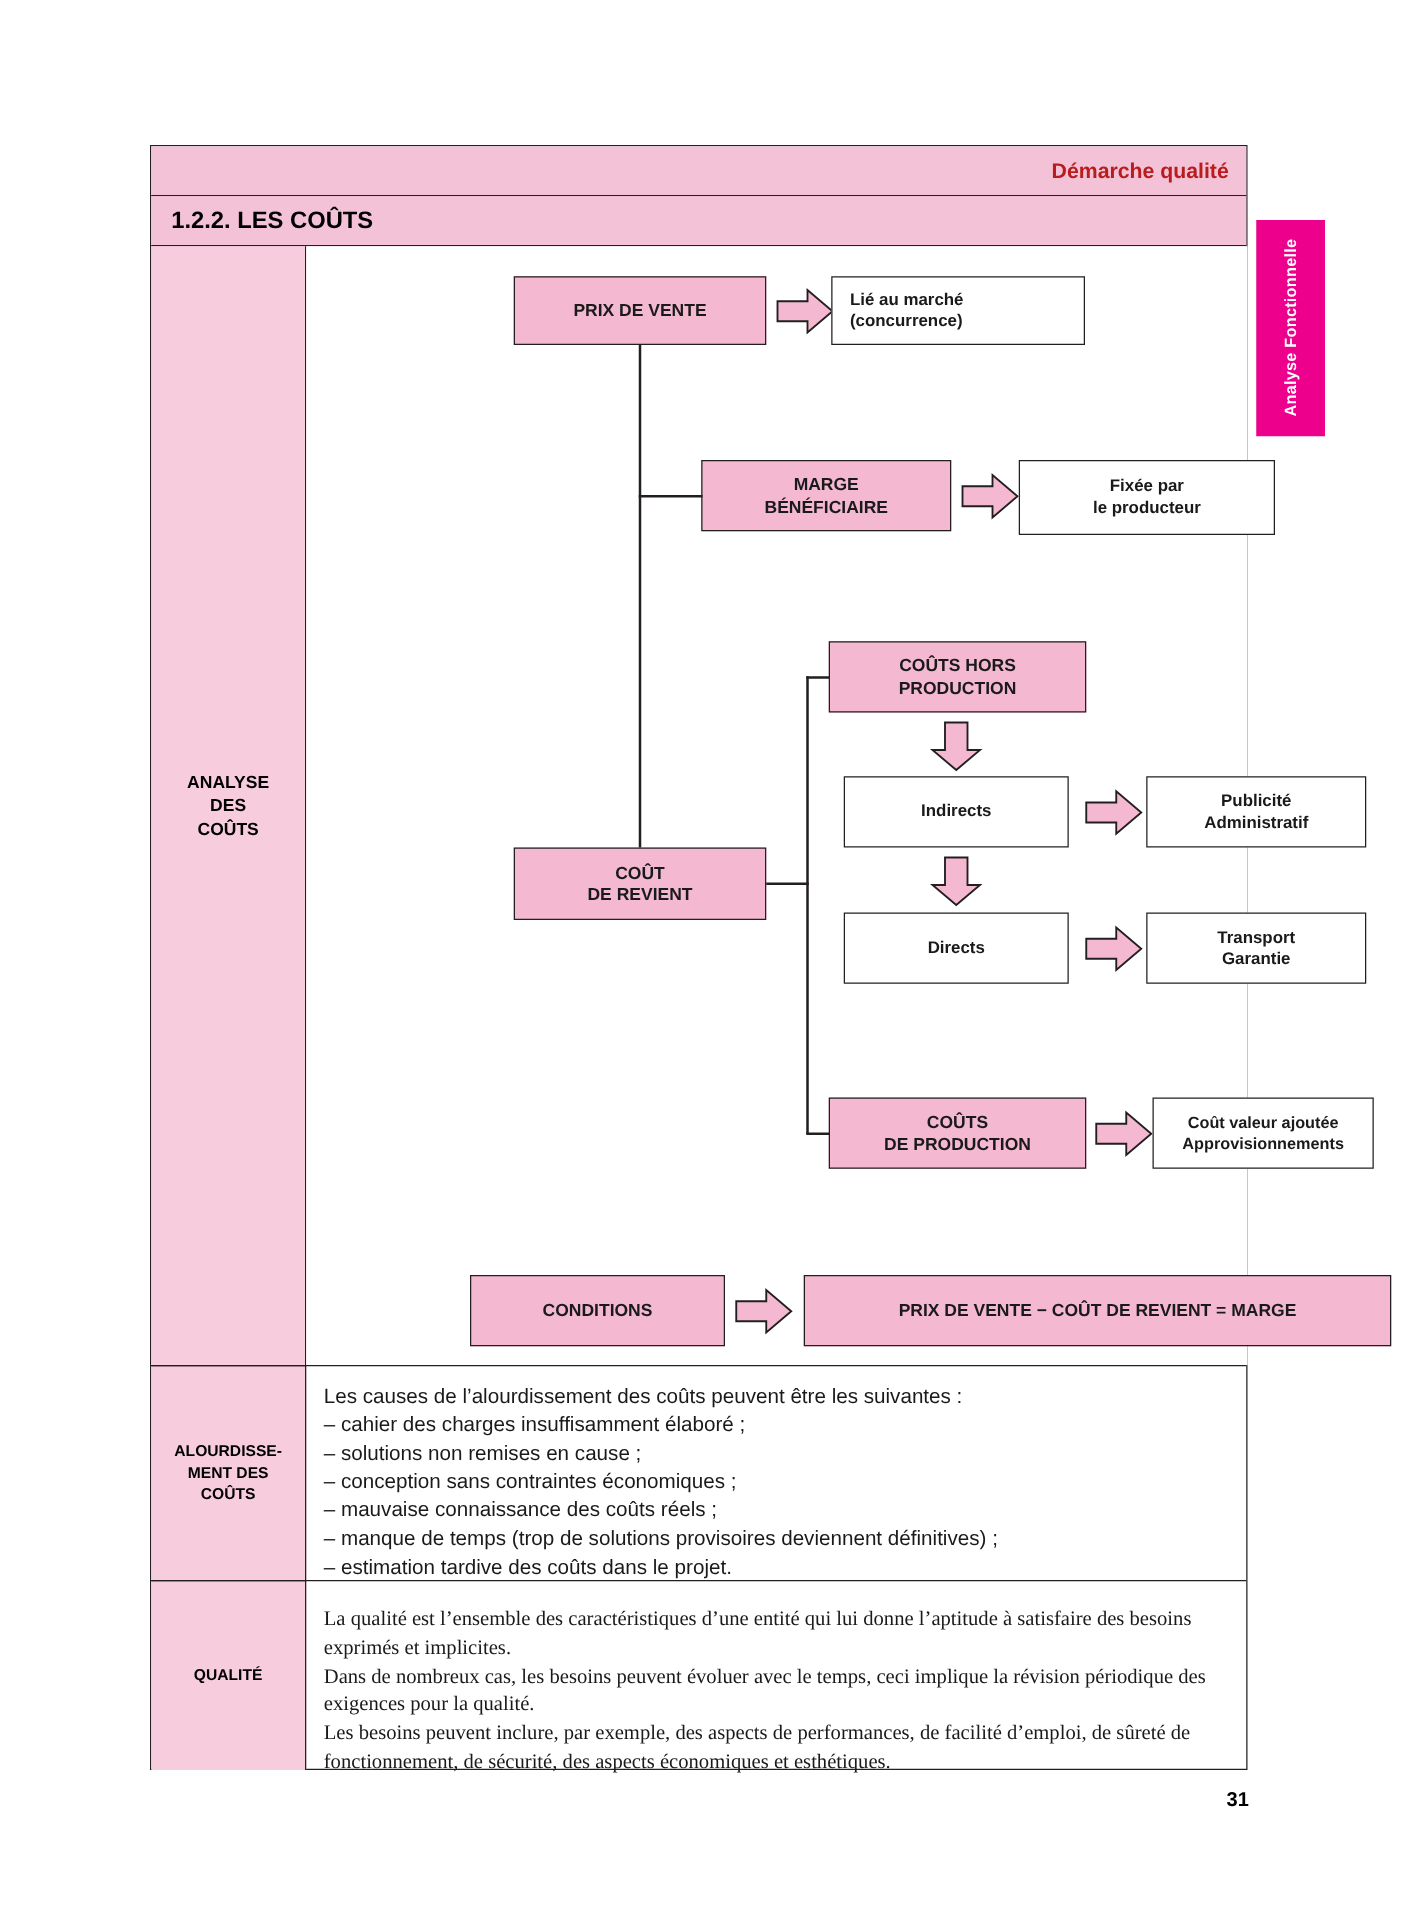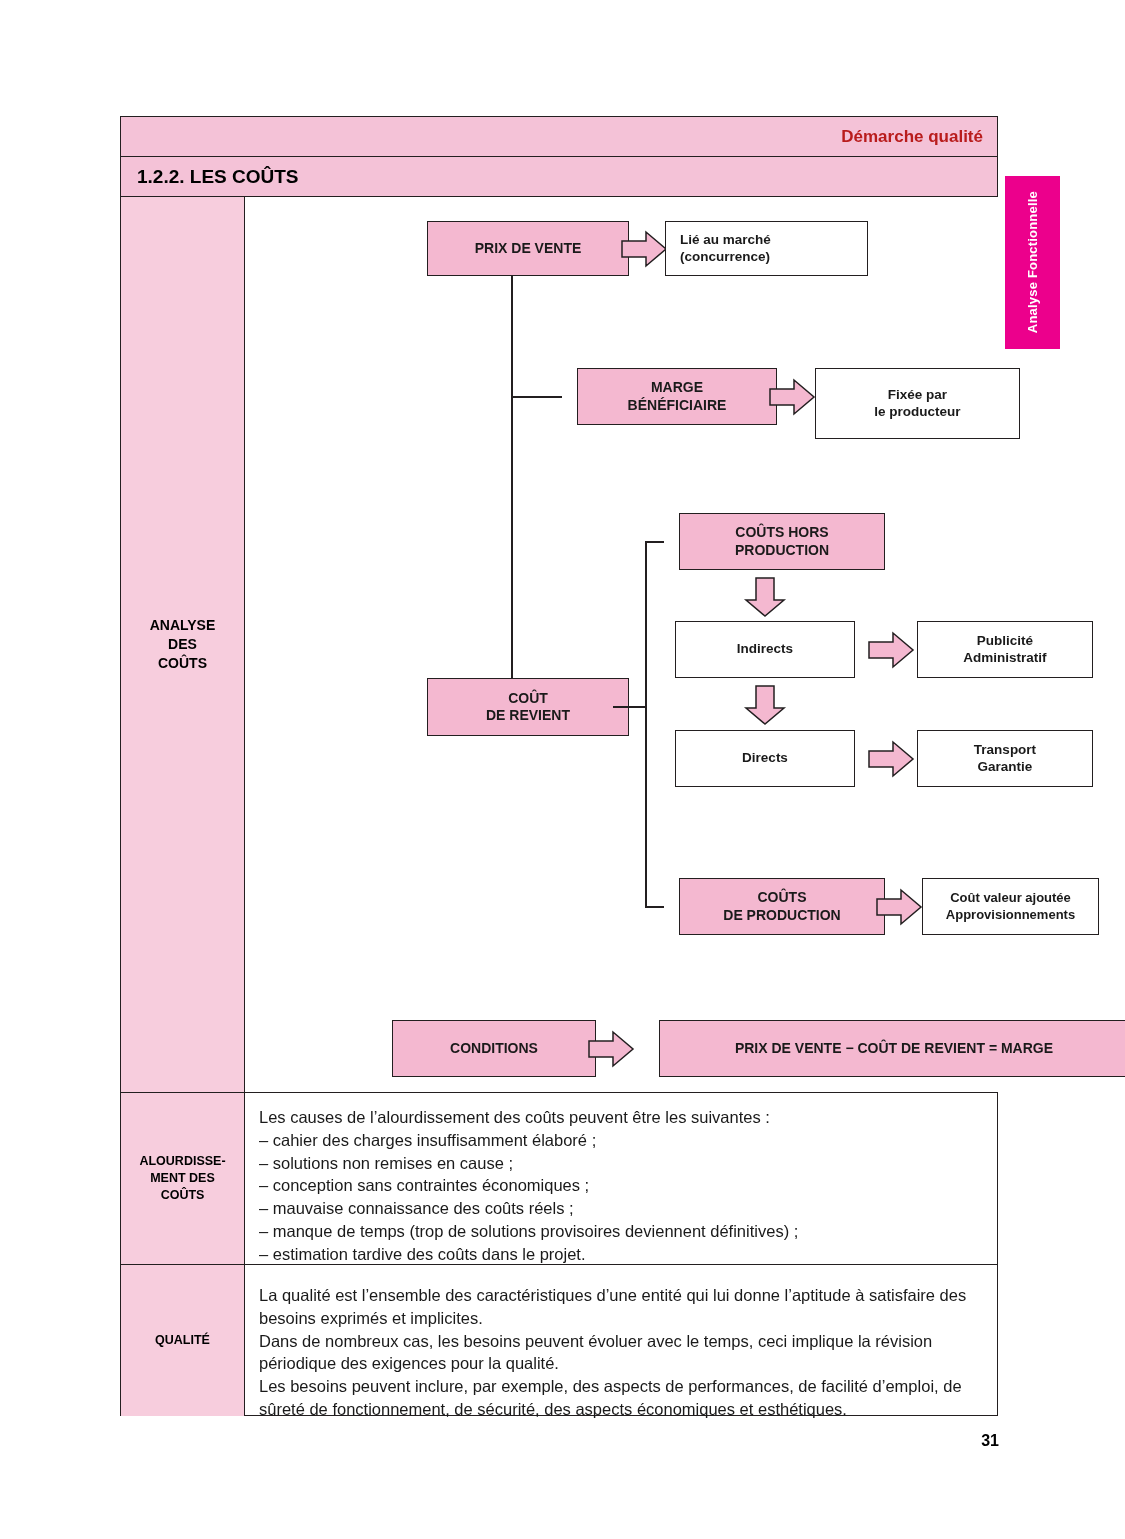--- a/index.html
+++ b/index.html
@@ -93,21 +93,21 @@
   }
 
   .box{
     position:absolute;
     box-sizing:border-box;
     border:1px solid #231f20;
     display:flex;align-items:center;justify-content:center;
     text-align:center;
     line-height:1.25;
   }
-  .box.pink{background:#f4b8d0;border:1.5px solid #231f20;margin-left:16px;}
+  .box.pink{background:#f4b8d0;border:1.5px solid #231f20;}
   .box.white{background:#ffffff;}
   .t14{font-size:14px;font-weight:bold;}
   .t13n{font-size:13.5px;font-weight:bold;}
 
   
   .ln{position:absolute;background:#231f20;}
 
   
   .farrow{position:absolute;}
   .farrow svg{display:block;}
@@ -182,21 +182,21 @@
 
       <div class="box pink t14" style="left:316px;top:171px;width:200px;height:57px;align-items:center;">
         <span style="white-space:pre-line">MARGE
 BÉNÉFICIAIRE</span>
       </div>
       <div class="farrow" style="left:523px;top:181px;">
         <svg width="48" height="38" viewBox="0 0 48 38">
             <path d="M2 11 L26 11 L26 2 L46 19 L26 36 L26 27 L2 27 Z" fill="#f4b8d0" stroke="#231f20" stroke-width="1.5"></path>
           </svg>
       </div>
-      <div class="box white" style="left:570px;top:171px;width:205px;height:71px;">
+      <div class="box white" style="left:570px;top:171px;width:205px;height:60px;">
         <span class="t13n" style="white-space:pre-line">Fixée par
 le producteur</span>
       </div>
 
       <div class="box pink t14" style="left:166px;top:481px;width:202px;height:58px;">
         <span style="white-space:pre-line">COÛT
 DE REVIENT</span>
       </div>
 
       <div class="box pink t14" style="left:418px;top:316px;width:206px;height:57px;">
@@ -281,21 +281,21 @@
     <div class="textcell" style="left:124px;top:975px;width:752px;height:172px;">
       <p>Les causes de l’alourdissement des coûts peuvent être les suivantes :</p>
       <p>– cahier des charges insuffisamment élaboré ;</p>
       <p>– solutions non remises en cause ;</p>
       <p>– conception sans contraintes économiques ;</p>
       <p>– mauvaise connaissance des coûts réels ;</p>
       <p>– manque de temps (trop de solutions provisoires deviennent définitives) ;</p>
       <p>– estimation tardive des coûts dans le projet.</p>
     </div>
 
-    <div class="textcell" style="left:124px;top:1147px;width:752px;height:152px;padding-top:20px;">
+    <div class="textcell" style="left:124px;top:1147px;width:752px;height:152px;padding-top:20px;font-family:Liberation Serif, serif;">
       <p>La qualité est l’ensemble des caractéristiques d’une entité qui lui donne l’aptitude à satisfaire des besoins exprimés et implicites.</p>
       <p>Dans de nombreux cas, les besoins peuvent évoluer avec le temps, ceci implique la révision périodique des exigences pour la qualité.</p>
       <p>Les besoins peuvent inclure, par exemple, des aspects de performances, de facilité d’emploi, de sûreté de fonctionnement, de sécurité, des aspects économiques et esthétiques.</p>
     </div>
 
   </div>
 
   <div class="pagenum">31</div>
 </div>
 

